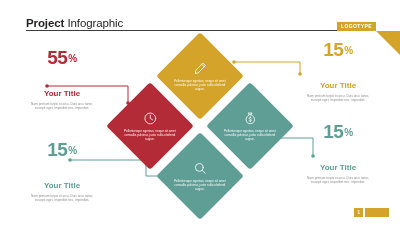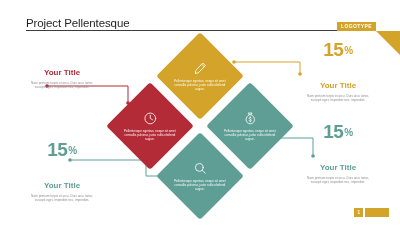--- a/index.html
+++ b/index.html
@@ -10,21 +10,21 @@
     -webkit-font-smoothing:antialiased;
   }
   #slide{position:relative;width:400px;height:225px;background:#fff;overflow:hidden;}
 
   
   .hdr{position:absolute;left:26px;top:17px;right:24px;height:16px;}
   .hdr-title{
     position:absolute;left:0;top:0;white-space:nowrap;
     font-size:11.5px;letter-spacing:-0.1px;color:#231f20;line-height:13px;
   }
-  .hdr-title .b{font-weight:normal;}
+  .hdr-title .b{font-weight:bold;}
   .hdr-title .n{font-weight:normal;}
   .hdr-rule{
     position:absolute;left:0;right:0;top:12.5px;height:1px;background:#3d3d3d;
   }
   .logo-badge{
     position:absolute;right:0;top:4.5px;
     background:#d3a429;color:#fff;
     font-size:5px;font-weight:bold;letter-spacing:0.4px;
     padding:2.5px 4px 2px 4px;line-height:5px;
     z-index:3;
@@ -106,21 +106,21 @@
 </head>
 <body>
 
 <div id="slide">
 
   <div class="wedge wedge-tr"></div>
 
   <div class="hdr">
     <div class="hdr-rule"></div>
     <div class="hdr-title">
-      <span class="b">Project</span><span>&nbsp;</span><span class="n">Pellentesque</span>
+      <span class="b">Project</span><span>&nbsp;</span><span class="n">Infographic</span>
     </div>
     <div class="logo-badge">LOGOTYPE</div>
   </div>
 
   <svg class="links" viewBox="0 0 400 225">
 
     <g stroke="#b42b38" stroke-width="1" fill="none">
       <path d="M128 103 L128 86 L47 86"></path>
       <circle cx="128" cy="103" r="1.8" fill="#b42b38" stroke="none"></circle>
       <circle cx="47" cy="86" r="1.8" fill="#b42b38" stroke="none"></circle>
@@ -181,20 +181,21 @@
     <div class="dia-inner">
       <svg class="dia-ico" viewBox="0 0 24 24" fill="none" stroke="#ffffff" stroke-width="1.3" stroke-linecap="round" stroke-linejoin="round">
         <circle cx="10.4" cy="10.4" r="6.2"></circle>
         <path d="M15.1 15.1L20 20"></path>
       </svg>
       <div class="dia-txt">Pellentesque egestas, neque sit amet convallis pulvinar, justo nulla eleifend augue.</div>
     </div>
   </div>
 
   <div class="callout c-tl">
+    <div class="pct red"><span>55</span><span class="sym">%</span></div>
     <div class="ctitle red">Your Title</div>
     <div class="cbody">Nam pretium turpis et arcu. Duis arcu tortor, suscipit eget, imperdiet nec, imperdiet.</div>
   </div>
 
   <div class="callout c-tr">
     <div class="pct gold"><span>15</span><span class="sym">%</span></div>
     <div class="ctitle gold">Your Title</div>
     <div class="cbody">Nam pretium turpis et arcu. Duis arcu tortor, suscipit eget, imperdiet nec, imperdiet.</div>
   </div>
 

